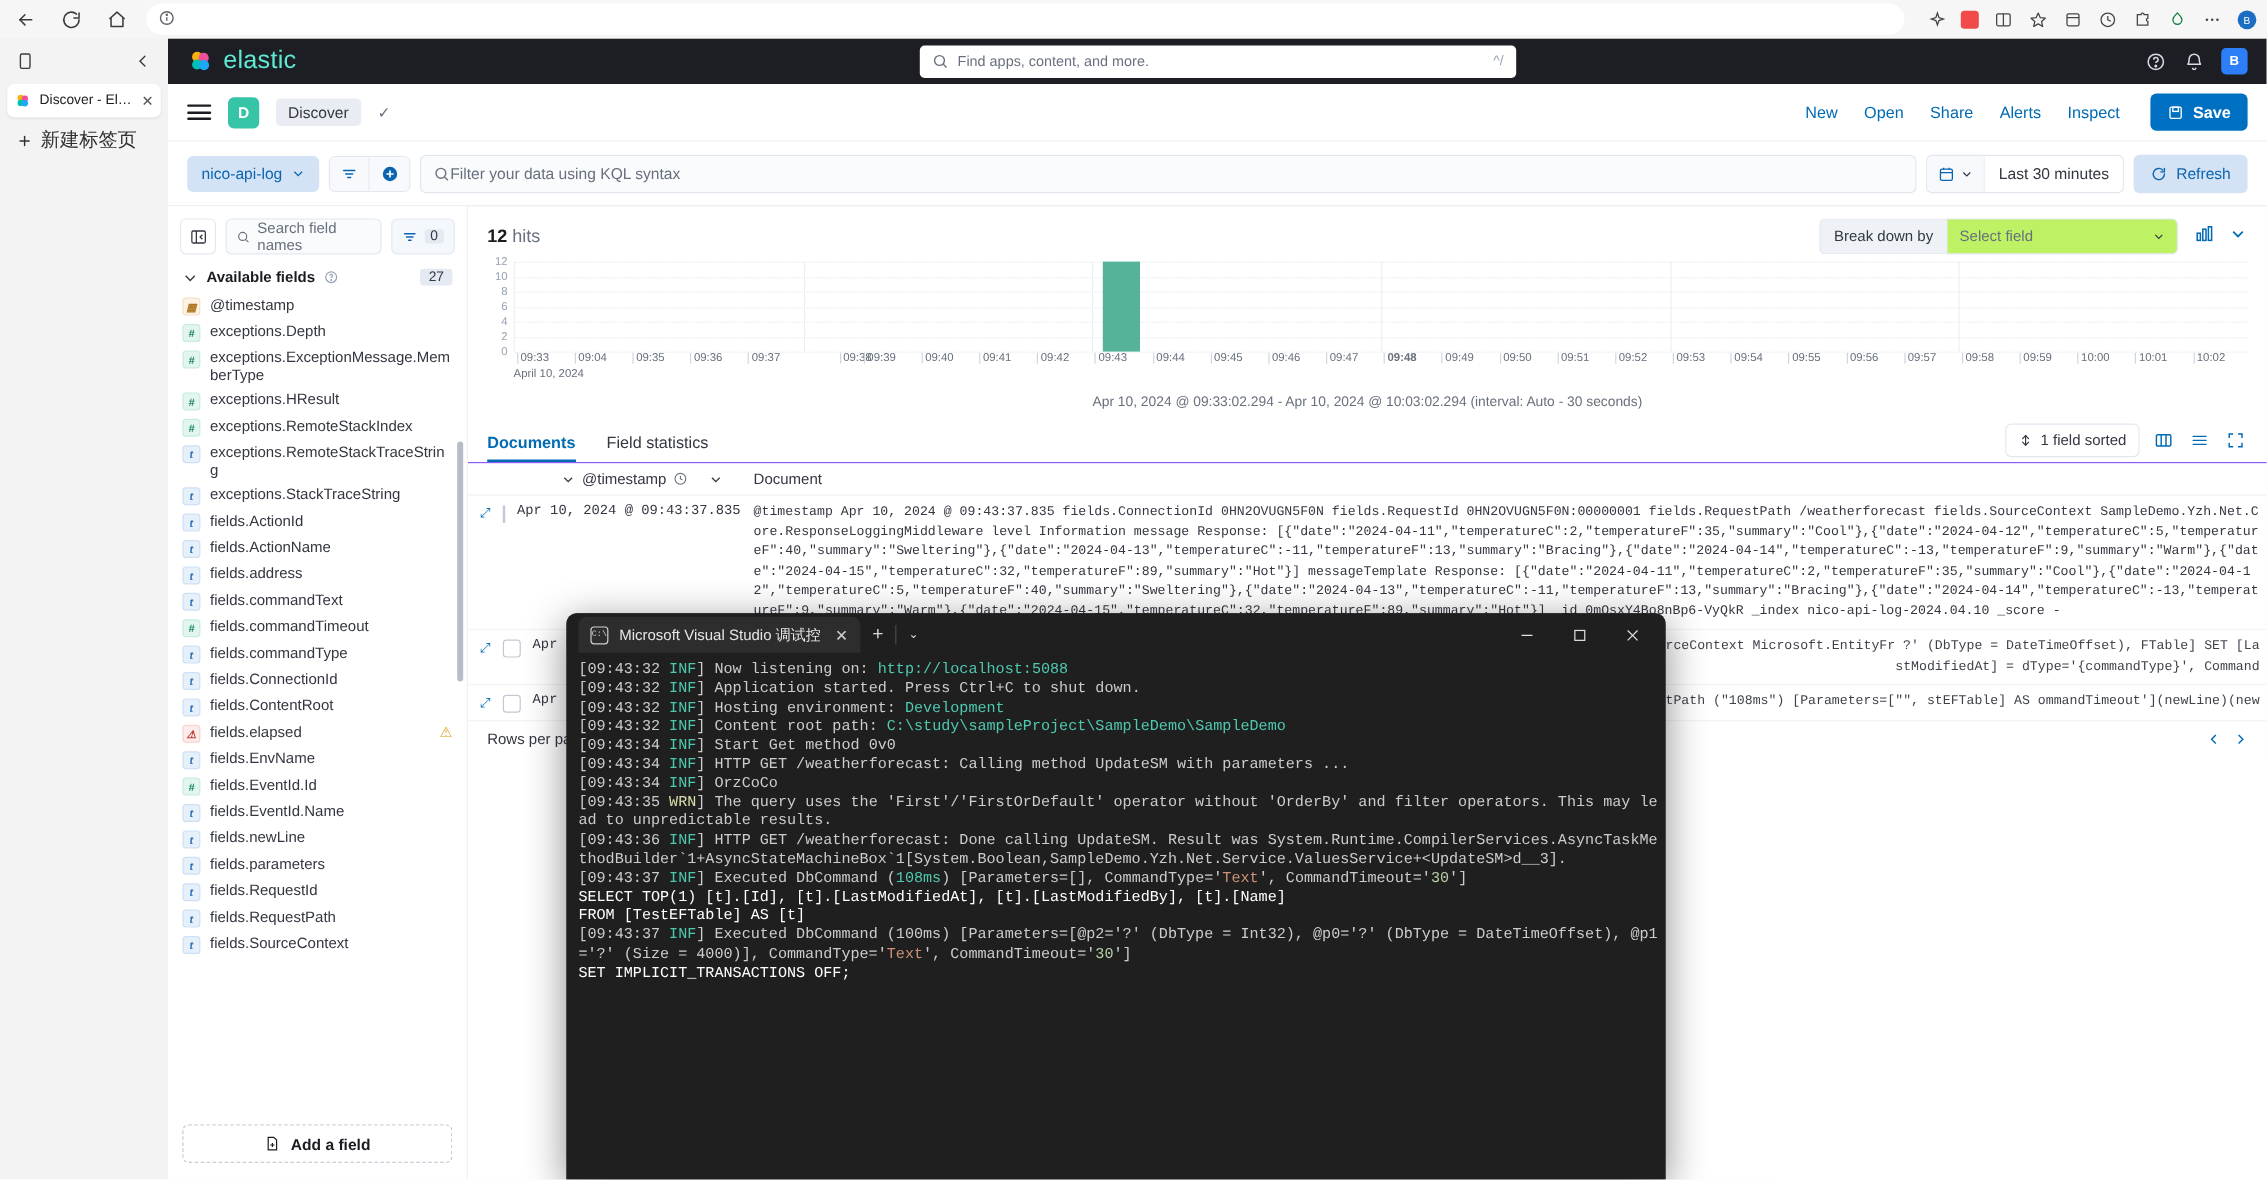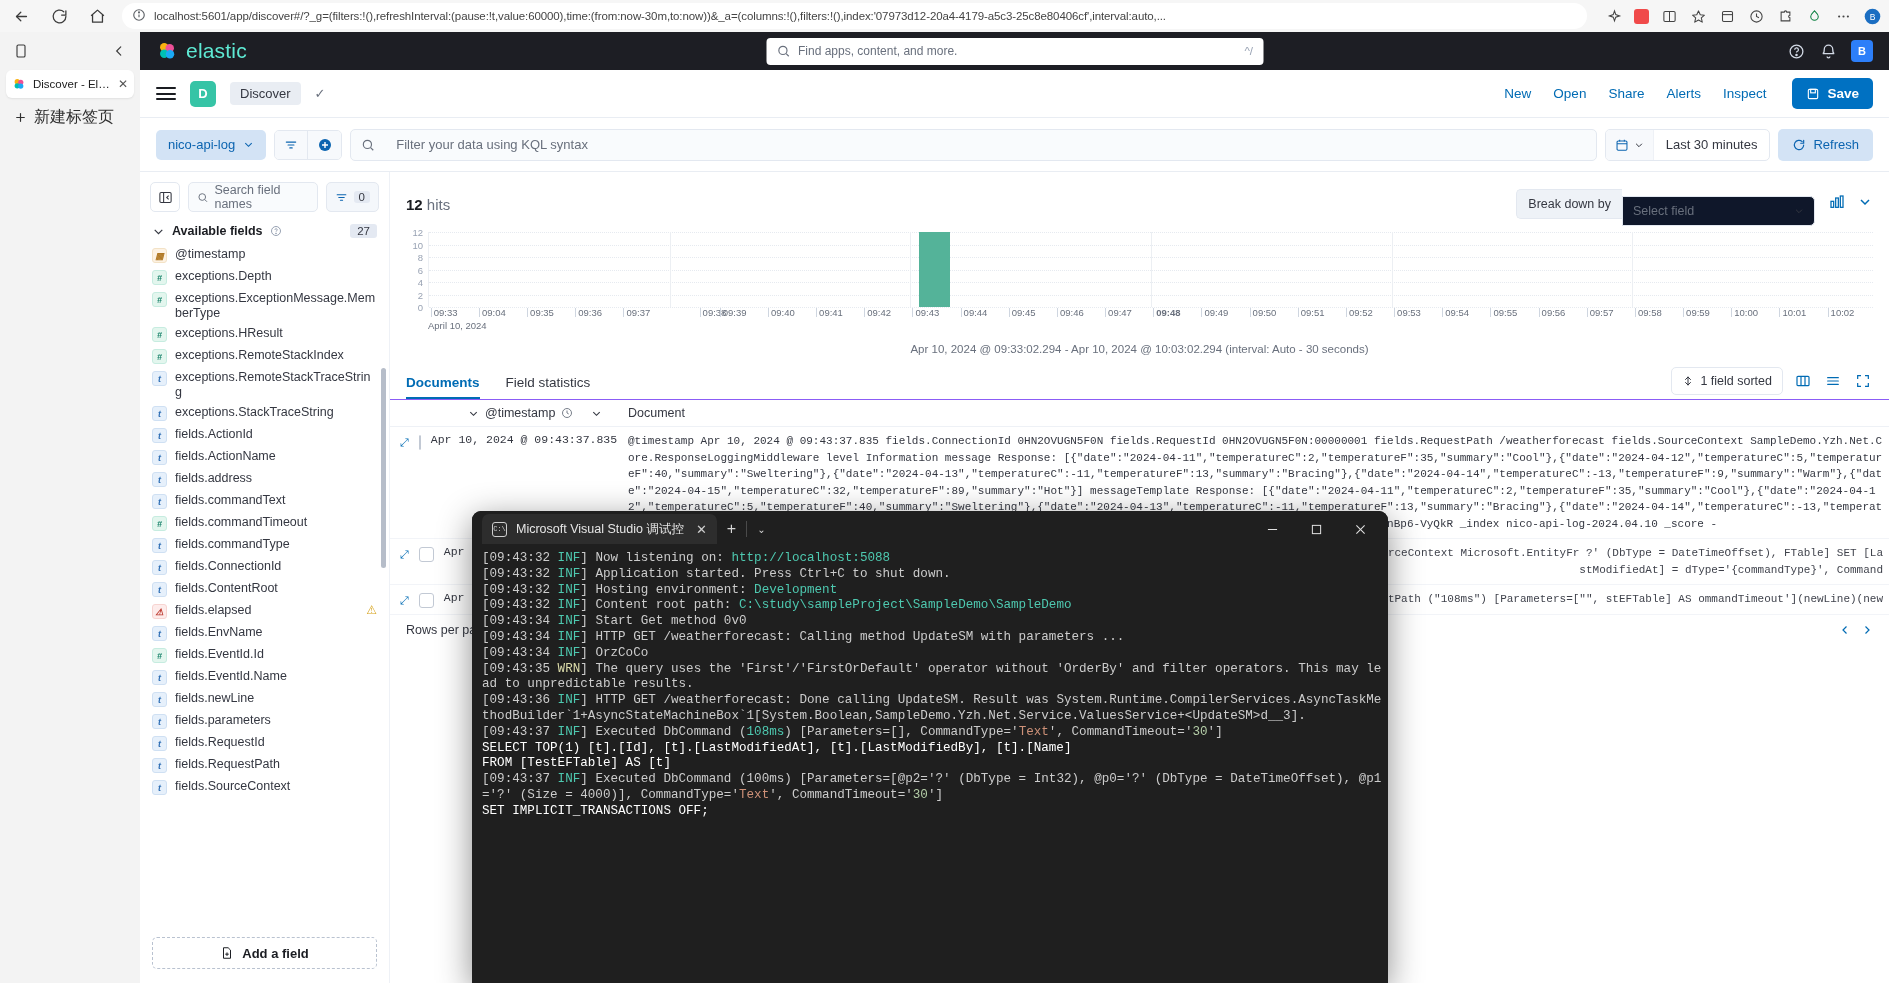--- a/index.html
+++ b/index.html
@@ -89,21 +89,21 @@
     height:54px; background:#fff; border-bottom:1px solid #e9edf3;
     display:flex; align-items:center; padding:0 16px; gap:8px;
   }
   .ds-pill { background:#d3e3f5; border-radius:5px; height:30px; padding:0 12px;
              display:flex; align-items:center; gap:8px; color:#0b64b0; font-size:13px; }
   .icon-grp { display:flex; align-items:stretch; height:30px; border:1px solid #e3e8f0; border-radius:5px; overflow:hidden; }
   .icon-grp .gi { width:33px; display:flex; align-items:center; justify-content:center; background:#f7f9fc; border-right:1px solid #e3e8f0;}
   .icon-grp .gi:last-child { border-right:none; }
   .kql {
     flex:1; height:32px; border:1px solid #e3e8f0; border-radius:5px; background:#f9fbfd;
-    display:flex; align-items:center; padding:0 10px; gap:21px; color:#69707d; font-size:13px;
+    display:flex; align-items:center; padding:0 10px; gap:0; color:#69707d; font-size:13px;
   }
   .dtpicker { display:flex; align-items:stretch; height:32px; border:1px solid #e3e8f0; border-radius:5px; overflow:hidden; background:#fff; }
   .dtpicker .cal { display:flex; align-items:center; gap:5px; padding:0 9px; border-right:1px solid #eef1f6; background:#f7f9fc; }
   .dtpicker .rng { display:flex; align-items:center; padding:0 12px; font-size:13px; color:#343741; }
   .refresh-btn { background:#d3e3f5; border-radius:5px; height:32px; padding:0 14px;
                  display:flex; align-items:center; gap:7px; color:#0b64b0; font-size:13px; }
 
   
   .kb-body { display:flex; height:811px; }
   .sidebar { width:250px; border-right:1px solid #eef1f6; display:flex; flex-direction:column; background:#fff; position:relative;}
@@ -135,21 +135,21 @@
 
   
   .main { flex:1; display:flex; flex-direction:column; min-width:0; position:relative; }
   .hits-row { display:flex; align-items:center; padding:10px 16px 4px 16px; }
   .hits { font-size:15px; color:#69707d; }
   .hits b { color:#1a1c21; }
   .brk-wrap { margin-left:auto; display:flex; align-items:center; gap:0; }
   .brk-lbl { background:#eef2f7; border:1px solid #e3e8f0; border-right:none; border-radius:5px 0 0 5px;
              height:30px; display:flex; align-items:center; padding:0 11px; font-size:12.5px; color:#343741; }
   .brk-sel { border:1px solid #e3e8f0; border-radius:0 5px 5px 0; height:30px; width:193px;
-             display:flex; align-items:center; padding:0 10px; font-size:12.5px; color:#69707d; background:#0f172a;margin-top:14px;}
+             display:flex; align-items:center; padding:0 10px; font-size:12.5px; color:#69707d; background:#bef264;}
   .brk-ics { display:flex; gap:12px; padding-left:14px; color:#006bb4; }
 
   .chart-wrap { padding:2px 16px 0 16px; position:relative; }
   .chart { position:relative; height:75px; margin-left:22px; border-left:1px solid #eceff3; }
   .ytick { position:absolute; font-size:9.5px; color:#98a2b3; left:0; width:18px; text-align:right; transform:translateY(-50%);}
   .gline { position:absolute; left:22px; right:0; border-top:1px dotted #e6eaf0; }
   .vline { position:absolute; top:0; bottom:0; width:1px; background:#eceff3; }
   .bar { position:absolute; bottom:0; background:#54b399; }
   .xaxis { position:relative; height:13px; margin-left:22px; }
   .xtick { position:absolute; font-size:9.5px; color:#69707d; top:0; white-space:nowrap; }
@@ -232,21 +232,20 @@
         </svg>
     </div>
     <div class="omnibox">
       <span>
         <svg width="14" height="14" viewBox="0 0 24 24" fill="none" stroke="#5f6368" stroke-width="2">
             <circle cx="12" cy="12" r="9"></circle>
             <line x1="12" y1="11" x2="12" y2="16"></line>
             <circle cx="12" cy="7.5" r="0.8" fill="#5f6368"></circle>
           </svg>
       </span>
-      <span class="url">localhost:5601/app/discover#/?_g=(filters:!(),refreshInterval:(pause:!t,value:60000),time:(from:now-30m,to:now))&amp;_a=(columns:!(),filters:!(),index:'07973d12-20a4-4179-a5c3-25c8e80406cf',interval:auto,...</span>
     </div>
     <div class="omni-right">
       <div class="ic">
         <svg width="15" height="15" viewBox="0 0 24 24" fill="none" stroke="#444" stroke-width="1.7">
             <path d="M12 3l2 6 6 2-6 2-2 6-2-6-6-2 6-2z"></path>
           </svg>
       </div>
       <div class="pink-sq"></div>
       <div class="ic">
         <svg width="15" height="15" viewBox="0 0 24 24" fill="none" stroke="#444" stroke-width="1.7">

